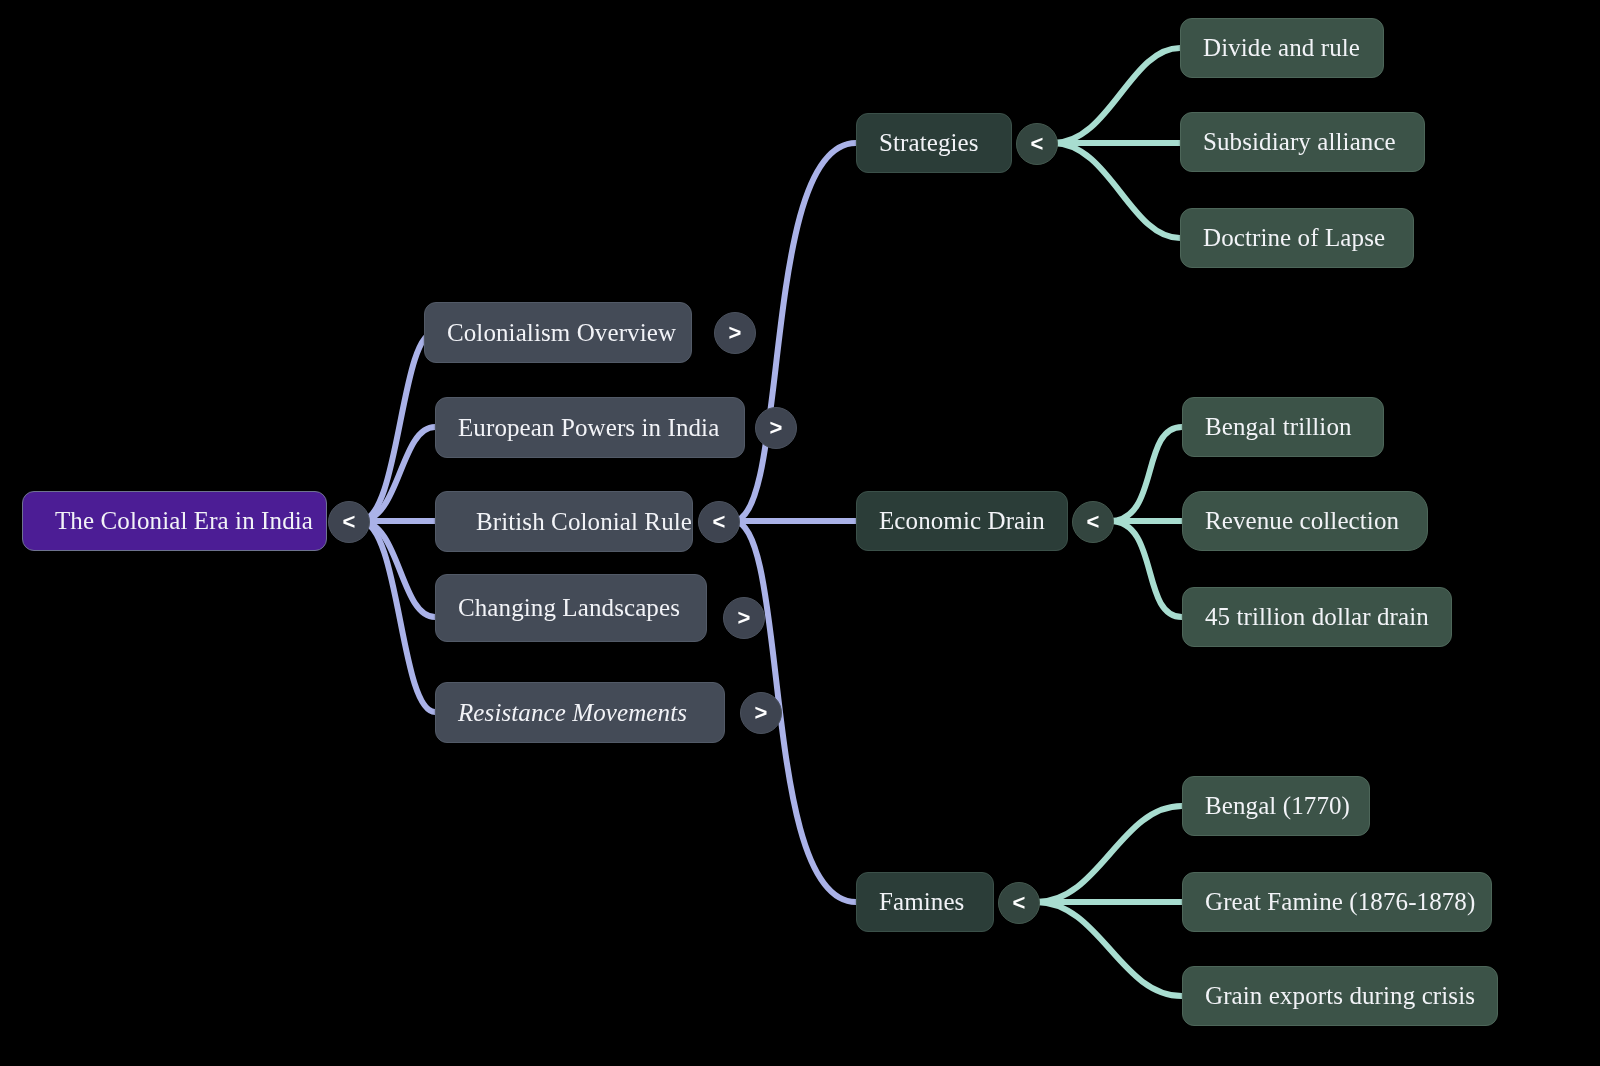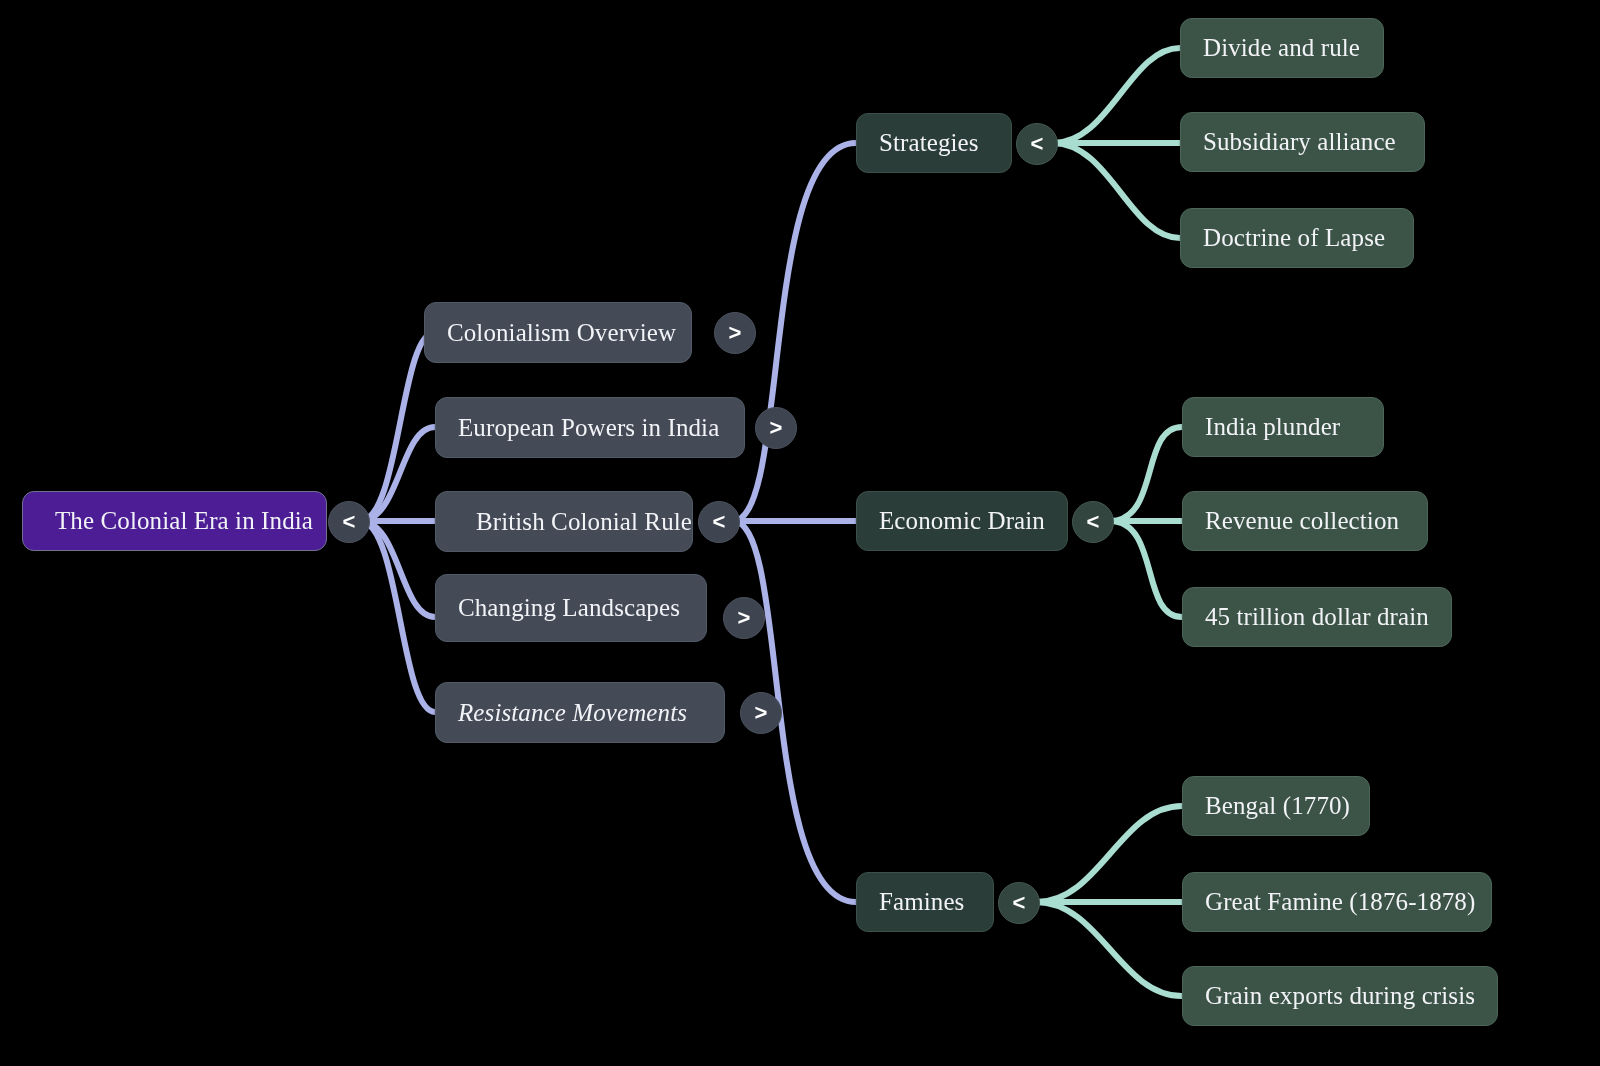--- a/index.html
+++ b/index.html
@@ -177,23 +177,23 @@
     <span class="label">Divide and rule</span>
   </div>
   <div class="node node-leaf" style="left:1180px; top:112px; width:245px; height:60px;">
     <span class="label">Subsidiary alliance</span>
   </div>
   <div class="node node-leaf" style="left:1180px; top:208px; width:234px; height:60px;">
     <span class="label">Doctrine of Lapse</span>
   </div>
 
   <div class="node node-leaf" style="left:1182px; top:397px; width:202px; height:60px;">
-    <span class="label">India plunder</span>
-  </div>
-  <div class="node node-leaf" style="left:1182px; top:491px; width:246px; height:60px;">
+    <span class="label">Bengal trillion</span>
+  </div>
+  <div class="node node-leaf" style="left:1182px; top:491px; width:246px; height:60px;border-radius:20px;">
     <span class="label">Revenue collection</span>
   </div>
   <div class="node node-leaf" style="left:1182px; top:587px; width:270px; height:60px;">
     <span class="label">45 trillion dollar drain</span>
   </div>
 
   <div class="node node-leaf" style="left:1182px; top:776px; width:188px; height:60px;">
     <span class="label">Bengal (1770)</span>
   </div>
   <div class="node node-leaf" style="left:1182px; top:872px; width:310px; height:60px;">

